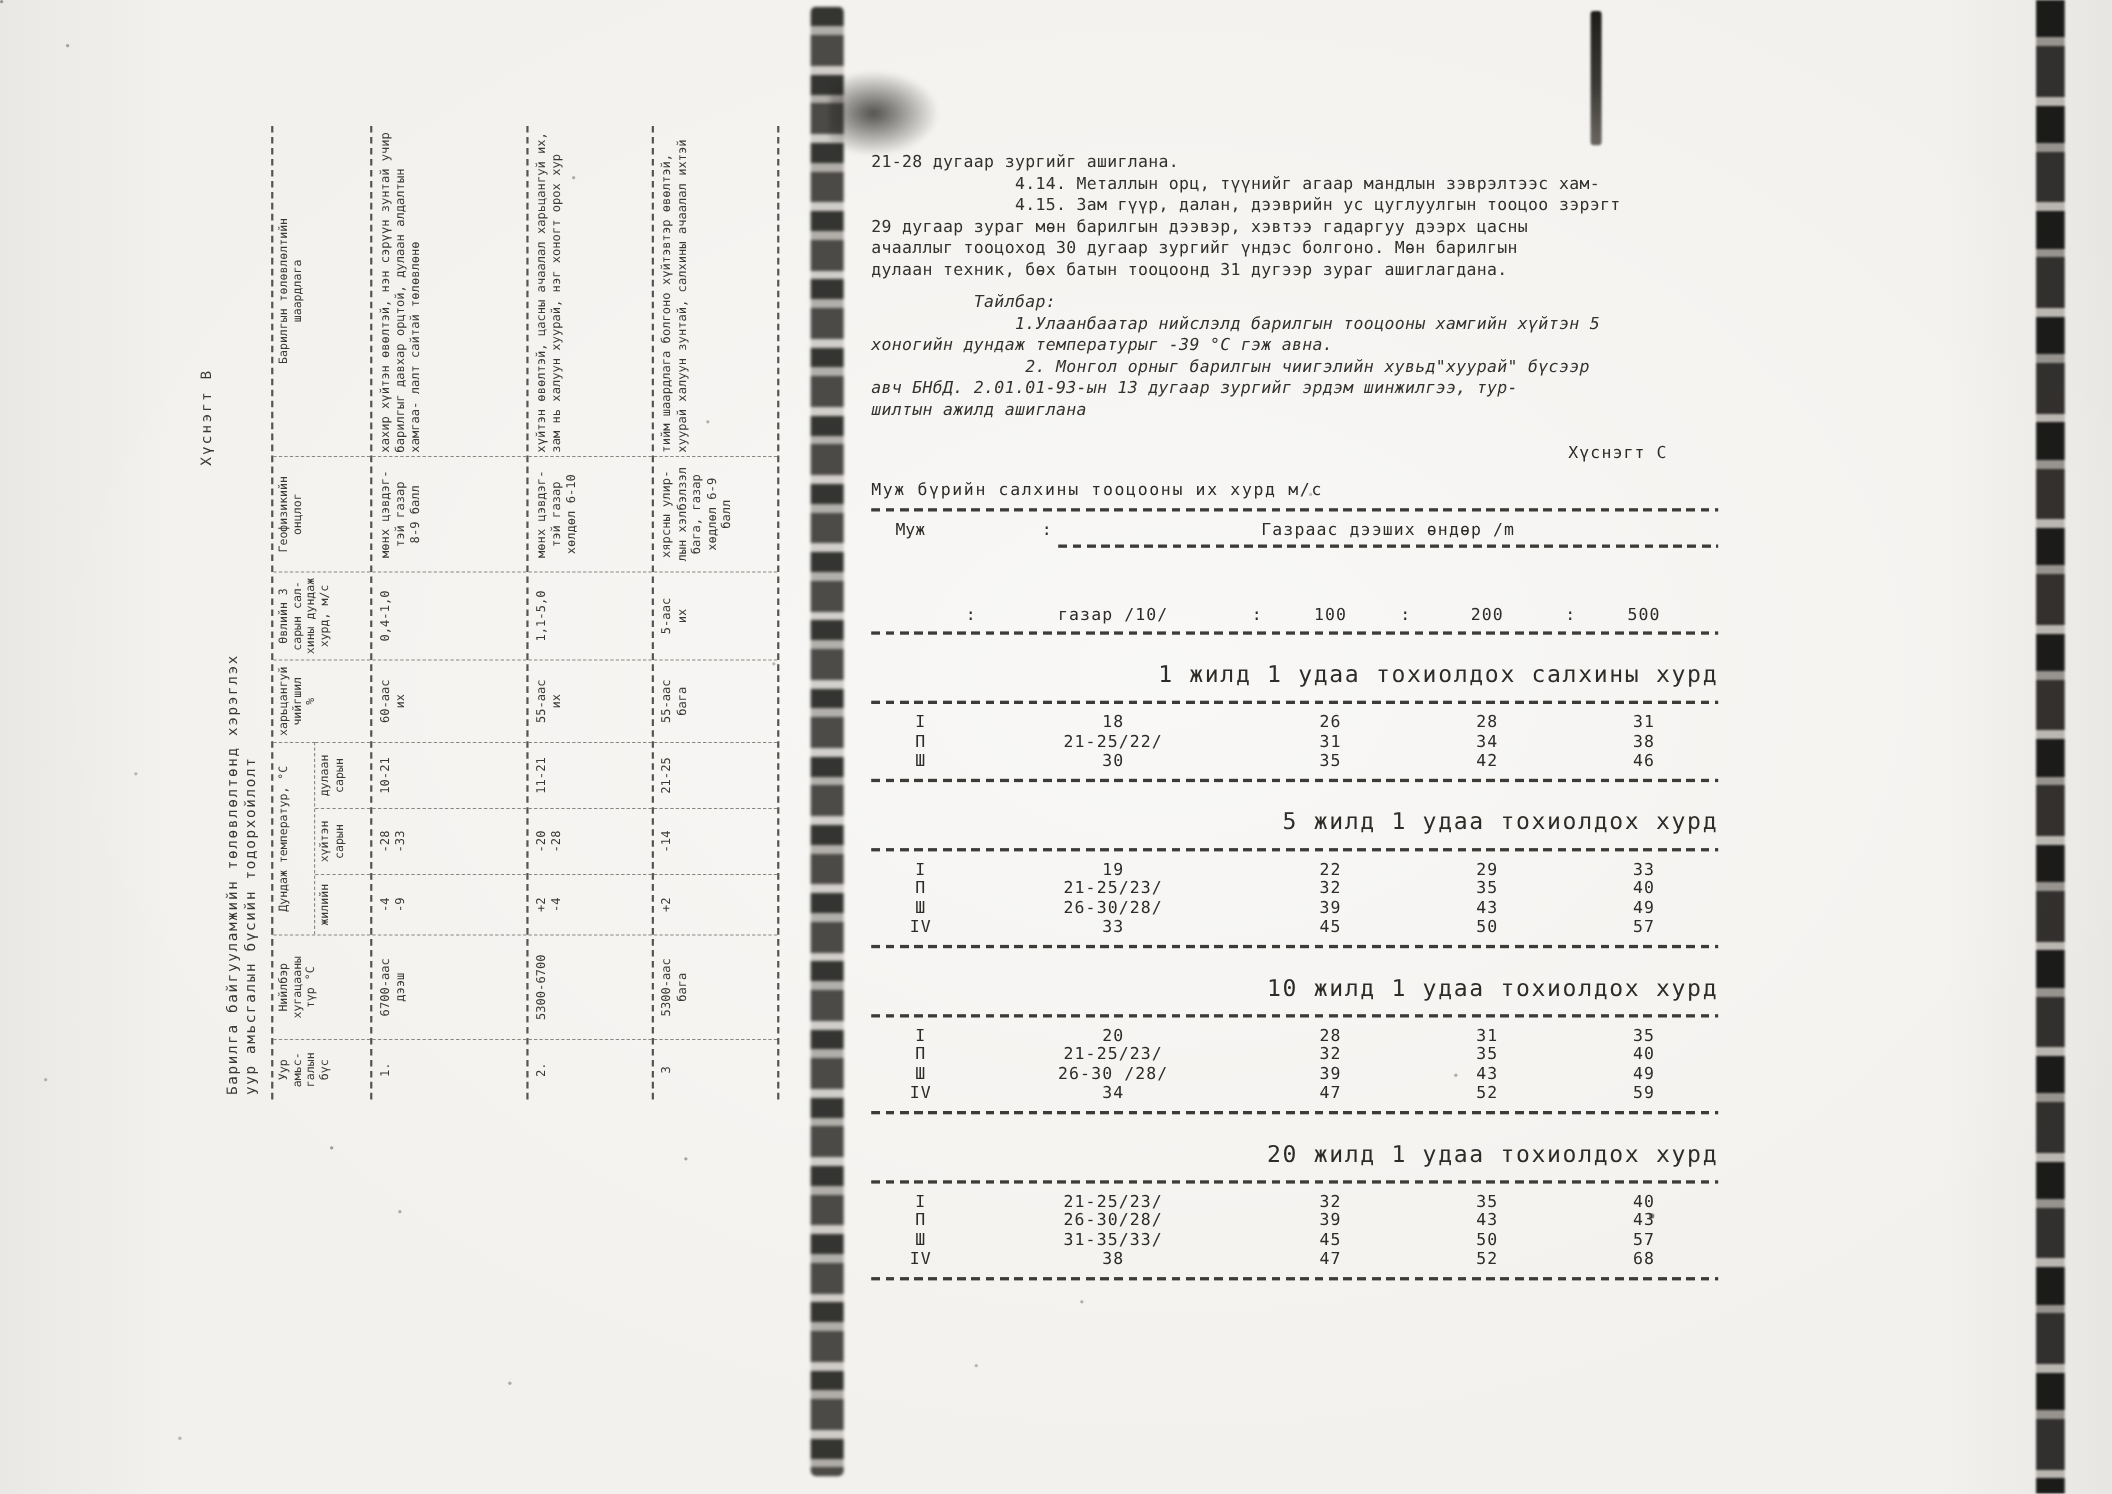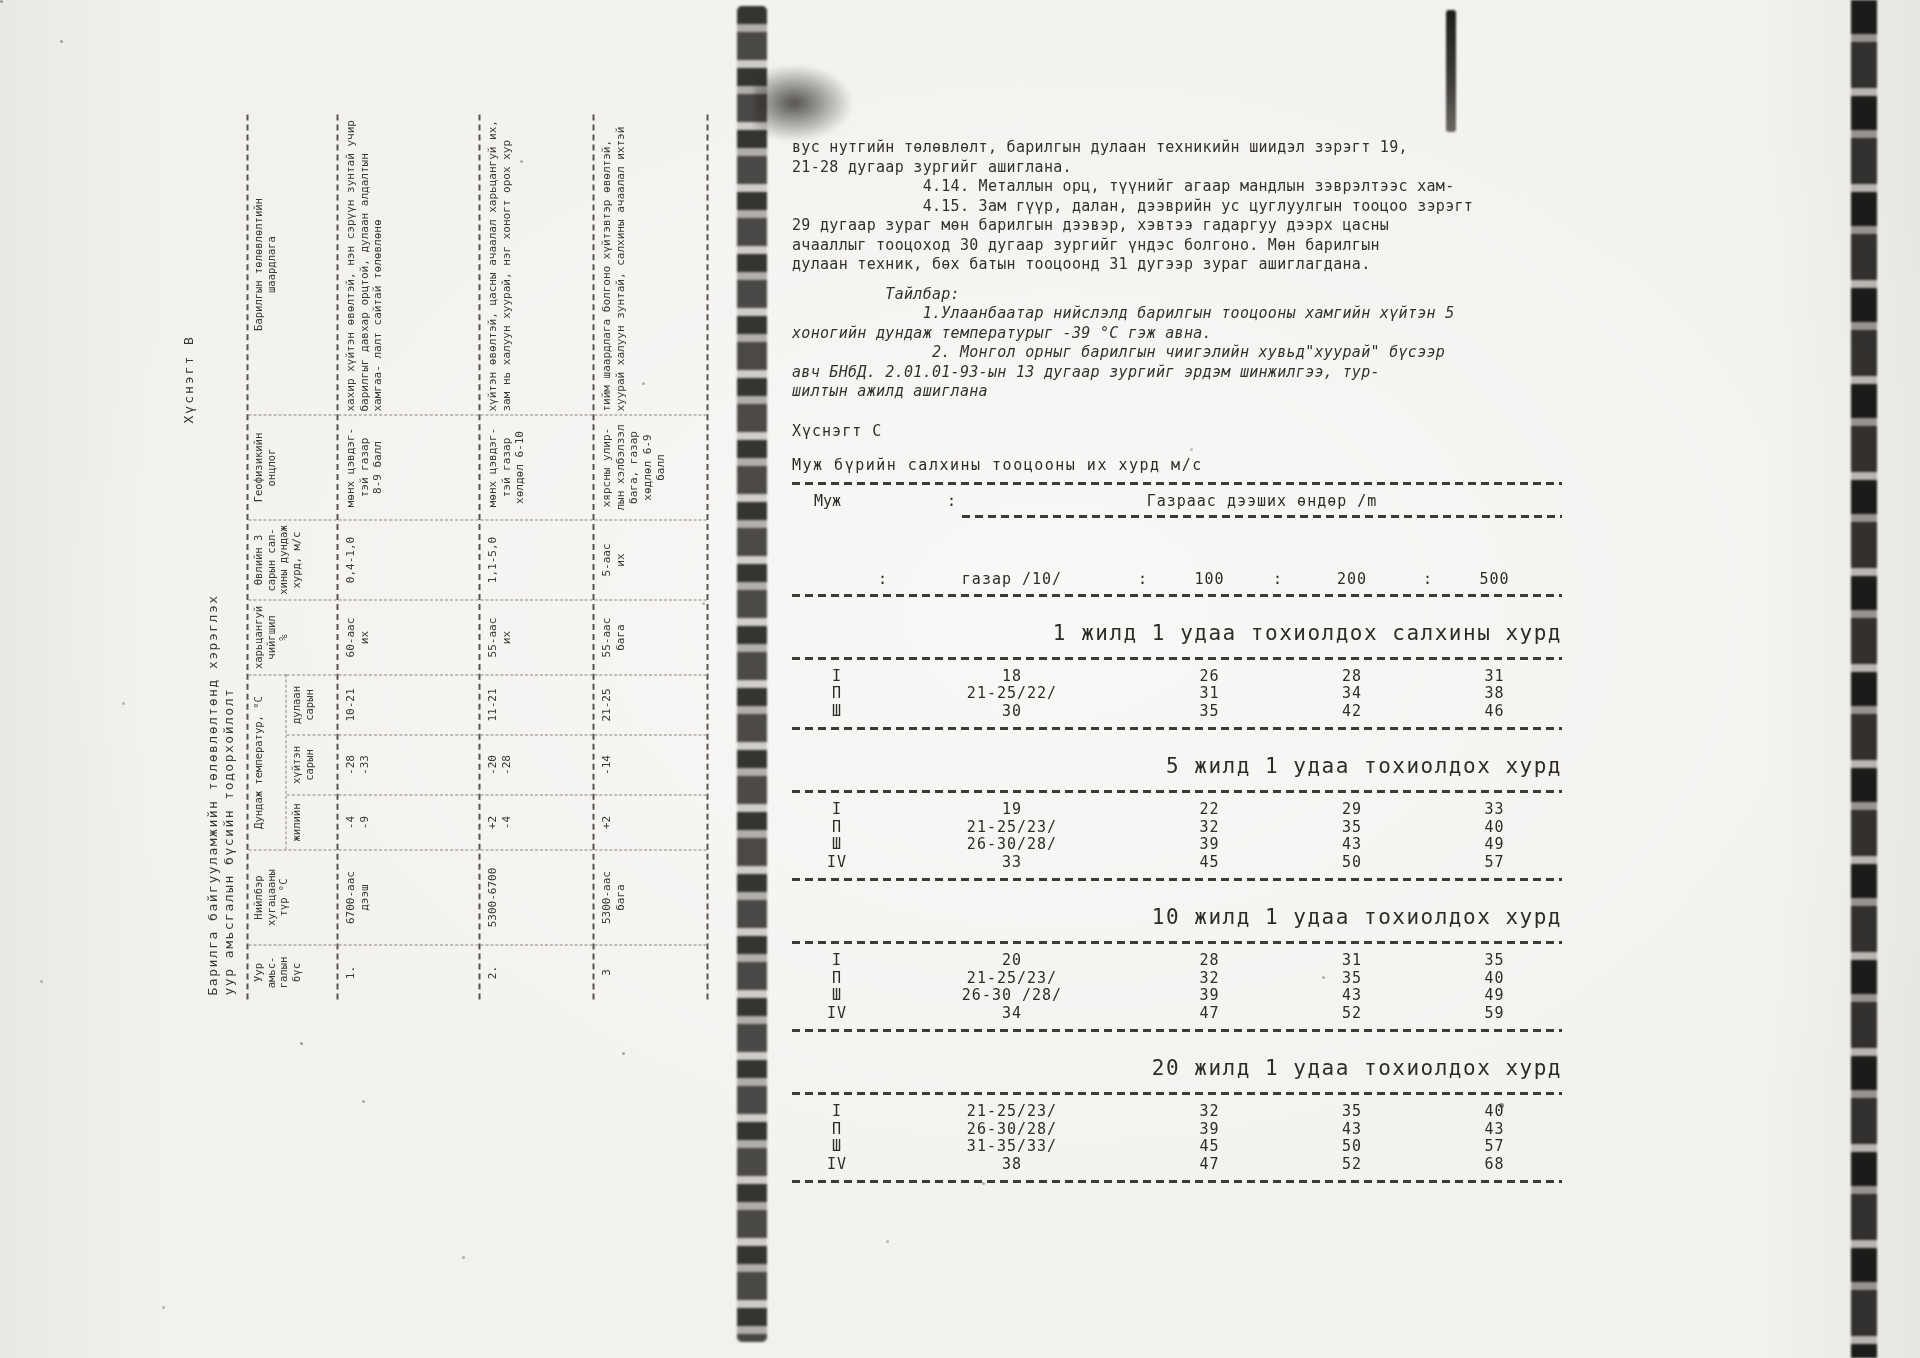--- a/index.html
+++ b/index.html
@@ -33,21 +33,21 @@
       462px 1256px 0 rgba(70,68,63,.4), 162px 1306px 0 rgba(70,68,63,.35),
       702px 602px 0 rgba(70,68,63,.35), 642px 382px 0 rgba(70,68,63,.4),
       122px 702px 0 rgba(70,68,63,.35), 1190px 448px 0 rgba(70,68,63,.3),
       886px 1240px 0 rgba(70,68,63,.35), 40px 980px 0 rgba(70,68,63,.35);}
   
   .dash{height:3px;background:repeating-linear-gradient(90deg,#3c3b38 0 8px,transparent 8px 13px);margin:2px 0;}
   
   .rp{position:absolute;left:792px;top:138px;width:770px;}
   .tline{white-space:pre;font-size:15px;line-height:19.5px;letter-spacing:.3px;color:#33312d;}
   .para2{margin-top:10px;font-style:italic;}
-  .kh-label{padding-right:46px;font-size:15px;margin-top:20px;letter-spacing:1px;}
+  .kh-label{text-align:right;padding-right:46px;font-size:15px;margin-top:20px;letter-spacing:1px;}
   .w-title{text-align:left;font-size:15px;letter-spacing:1.5px;margin:16px 0 8px;}
   .wh-top{display:grid;grid-template-columns:170px 1fr;font-size:15px;padding:5px 0 3px;}
   .wh-muj{padding-left:22px;position:relative;}
   .wh-muj::after{content:":";position:absolute;right:6px;top:0;}
   .wh-span{text-align:center;letter-spacing:1px;}
   .dash-inset{margin-left:170px;}
   .wh-cols{display:grid;grid-template-columns:90px 260px 135px 150px 1fr;font-size:15px;padding:6px 0 4px;}
   .wh-col{text-align:center;position:relative;letter-spacing:1px;margin-top:44px;}
   .wh-col.colon::before{content:":";position:absolute;left:-4px;top:0;}
   .sec-title{text-align:right;font-size:21px;letter-spacing:1.5px;margin:24px 0 12px;}
@@ -85,21 +85,20 @@
 <body>
 
 <div class="band-left"></div>
 <div class="band-right"></div>
 <div class="mark-tr"></div>
 <div class="blob-tl"></div>
 <div class="speckles"></div>
 
 <div class="rp">
   <div>
-      <div class="tline">вус нутгийн төлөвлөлт, барилгын дулаан техникийн шиидэл зэрэгт 19,</div>
       <div class="tline">21-28 дугаар зургийг ашиглана.</div>
       <div class="tline">              4.14. Металлын орц, түүнийг агаар мандлын зэврэлтээс хам-</div>
       <div class="tline">              4.15. Зам гүүр, далан, дээврийн ус цуглуулгын тооцоо зэрэгт</div>
       <div class="tline">29 дугаар зураг мөн барилгын дээвэр, хэвтээ гадаргуу дээрх цасны</div>
       <div class="tline">ачааллыг тооцоход 30 дугаар зургийг үндэс болгоно. Мөн барилгын</div>
       <div class="tline">дулаан техник, бөх батын тооцоонд 31 дугээр зураг ашиглагдана.</div>
     </div>
   <div class="para2">
       <div class="tline">          Тайлбар:</div>
       <div class="tline">              1.Улаанбаатар нийслэлд барилгын тооцооны хамгийн хүйтэн 5</div>

